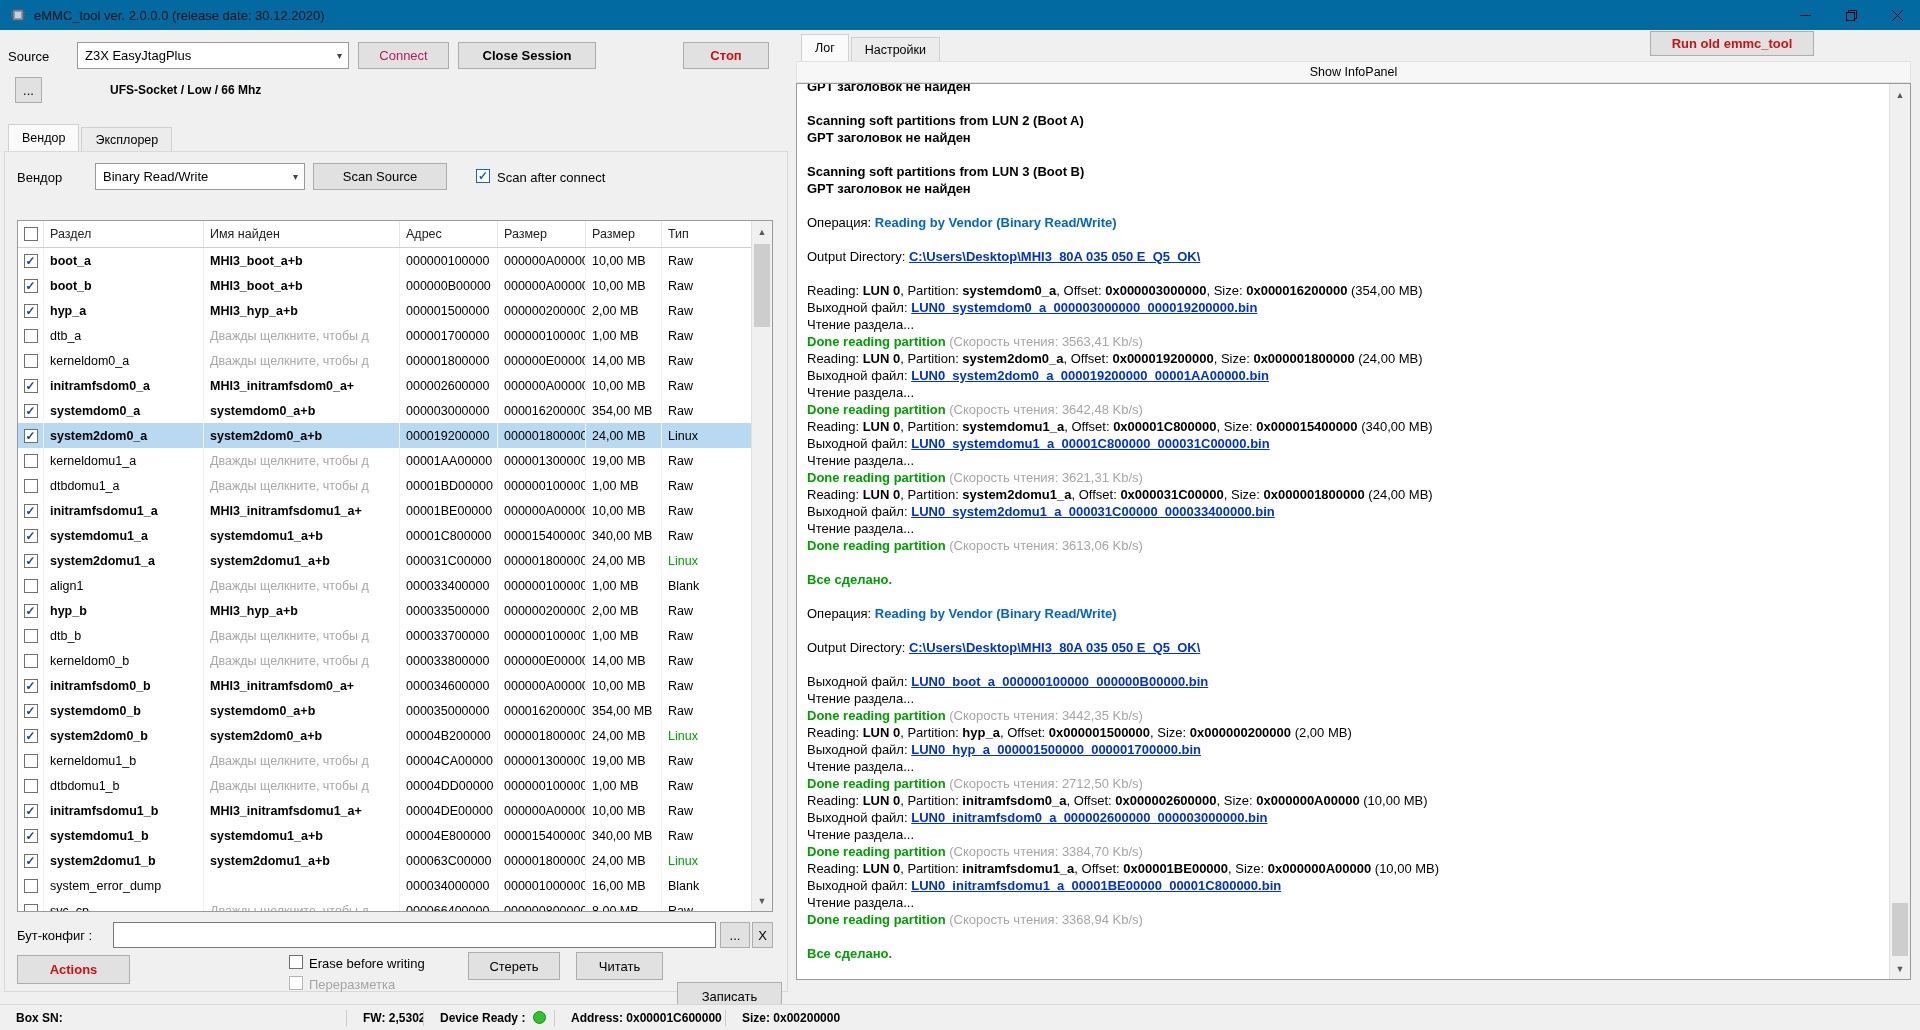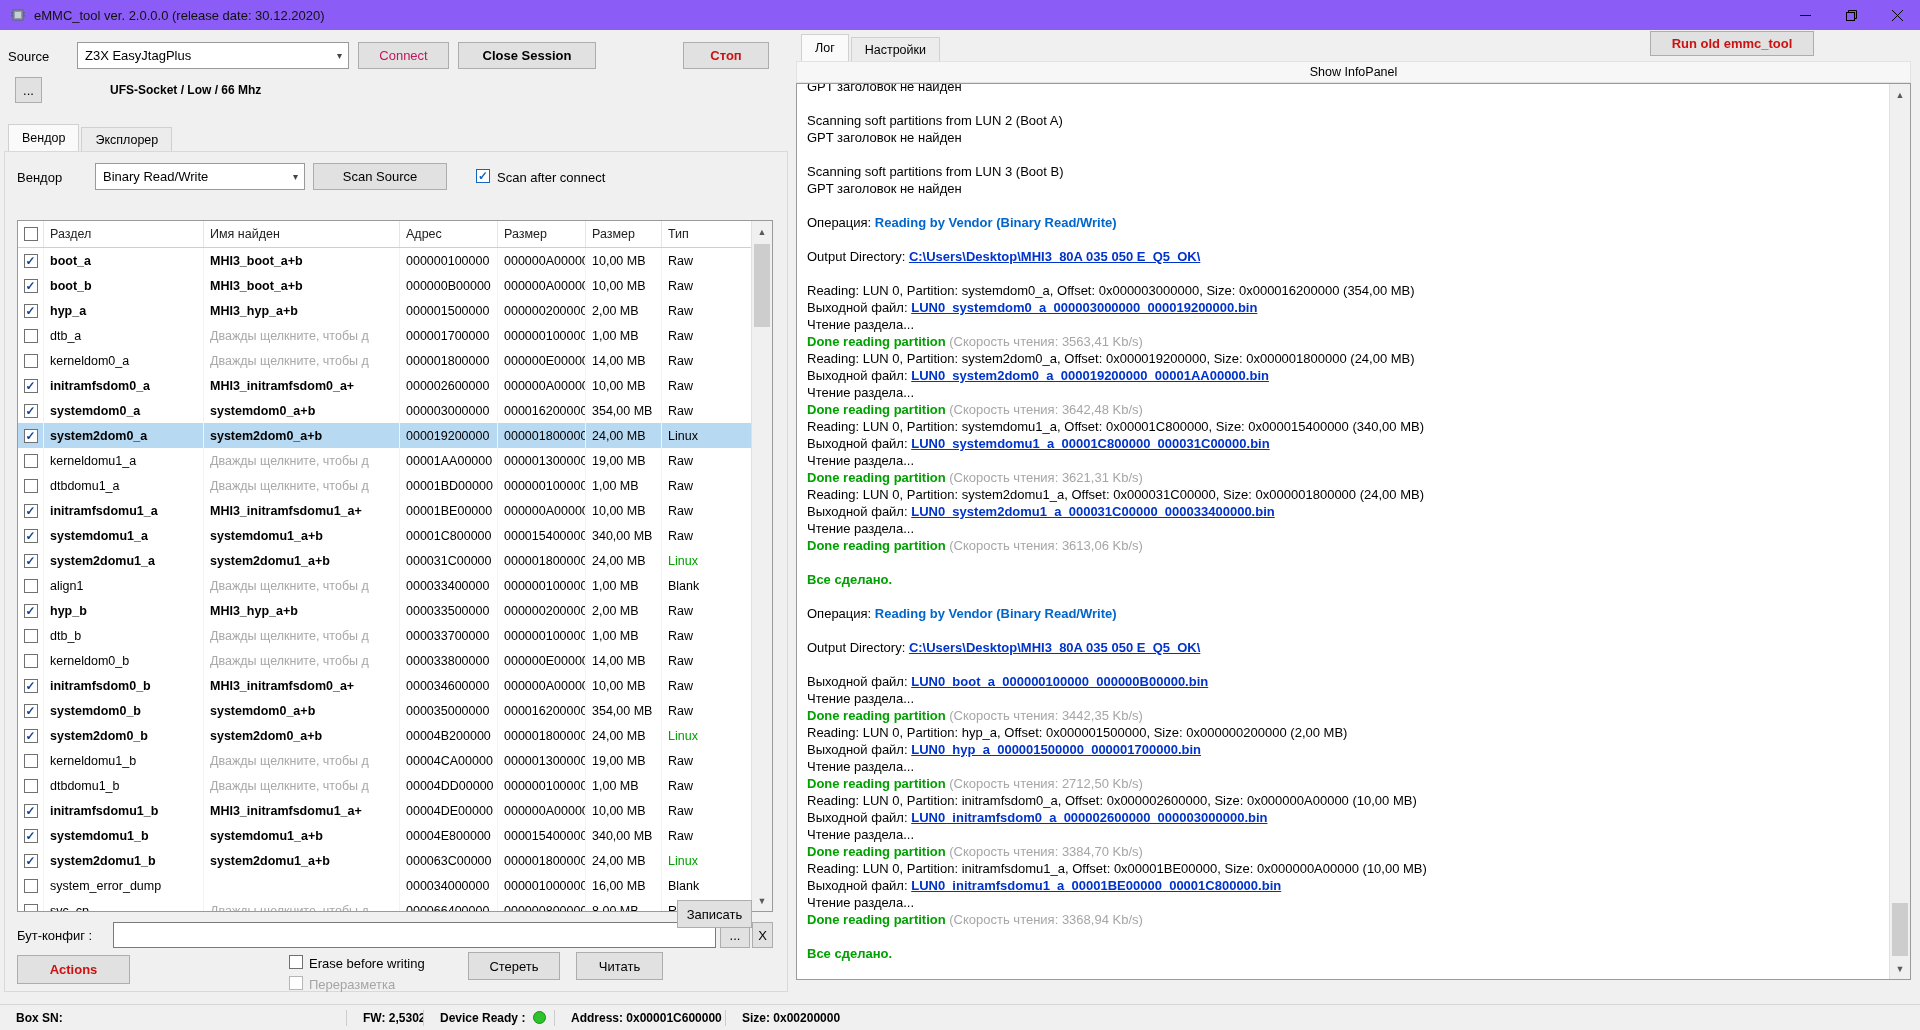--- a/index.html
+++ b/index.html
@@ -1,20 +1,20 @@
 <!DOCTYPE html>
 <html><head>
 <meta charset="utf-8">
 <style>
   * { margin:0; padding:0; box-sizing:border-box; }
   html,body { width:1920px; height:1030px; overflow:hidden; }
   body { background:#f0f0f0; font-family:"Liberation Sans", sans-serif; font-size:13px; color:#000; position:relative; }
 
   
-  .titlebar { position:absolute; top:0; left:0; right:0; height:30px; background:#8b5cf6; display:flex; align-items:center; z-index:10; }
+  .titlebar { position:absolute; top:0; left:0; right:0; height:30px; background:#0369a1; display:flex; align-items:center; z-index:10; }
   .app-icon { width:18px; height:18px; margin:0 7px 0 9px; }
   .title-text { font-size:13px; color:#111; }
   .win-controls { margin-left:auto; display:flex; height:30px; }
   .win-btn { width:46px; height:30px; display:flex; align-items:center; justify-content:center; }
 
   
   .main { position:absolute; top:30px; left:0; width:1920px; height:974px; display:flex; }
   .left-panel { position:relative; width:793px; height:100%; }
   .right-panel { position:relative; flex:1; height:100%; }
 
@@ -63,21 +63,21 @@
   .sb-up { top:0; } .sb-down { bottom:0; }
   .sb-thumb { position:absolute; left:2px; width:16px; background:#cdcdcd; }
 
   
   .run-old { left:857px; top:1px; width:164px; height:25px; }
   .infobar { position:absolute; left:3px; top:31px; right:9px; height:22px; background:#f7f7f7; border:1px solid #e2e2e2; display:flex; align-items:center; justify-content:center; font-size:12.5px; }
   .logbox { position:absolute; left:3px; top:53px; right:9px; bottom:24px; background:#fff; border:1px solid #9a9a9a; overflow:hidden; }
   .log-content { position:absolute; top:0; left:0; right:21px; bottom:0; padding:0 0 0 10px; margin-top:-6px; overflow:hidden; }
   .log-line { height:17px; line-height:17px; font-size:13px; white-space:nowrap; overflow:hidden; }
   .ln { color:#000; }
-  .lb { font-weight:normal; color:#000; }
+  .lb { font-weight:bold; color:#000; }
   .lo { font-weight:bold; color:#0066cc; }
   .ll { font-weight:bold; color:#0033cc; text-decoration:underline; }
   .lg { font-weight:bold; color:#00a000; }
   .ly { color:#a6a6a6; }
 
   
   .statusbar { position:absolute; left:0; right:0; top:1004px; height:26px; background:#f0f0f0; border-top:1px solid #d7d7d7; display:flex; align-items:center; font-weight:bold; font-size:12px; }
   .sb-item { display:flex; align-items:center; height:100%; padding-left:16px; overflow:hidden; white-space:nowrap; }
   .sb-sep { width:1px; height:16px; background:#cdcdcd; }
   .status-dot { width:13px; height:13px; border-radius:50%; background:#2ec22e; border:1px solid #149114; margin-left:8px; }
@@ -471,21 +471,21 @@
     <div class="btn" style="left:720px;top:892px;width:30px;height:26px">...</div>
     <div class="btn" style="left:752px;top:892px;width:21px;height:26px">X</div>
 
     <div class="btn red" style="left:17px;top:925px;width:113px;height:29px">Actions</div>
     <span class="cbx" style="position:absolute;left:289px;top:925px"></span>
     <span class="lbl" style="left:309px;top:926px">Erase before writing</span>
     <span class="cbx dis" style="position:absolute;left:289px;top:946px"></span>
     <span class="lbl" style="left:309px;top:947px;color:#a5a5a5">Переразметка</span>
     <div class="btn" style="left:468px;top:922px;width:92px;height:28px">Стереть</div>
     <div class="btn" style="left:576px;top:922px;width:87px;height:28px">Читать</div>
-    <div class="btn" style="left:677px;top:870px;width:75px;height:28px">Записать</div>
+    <div class="btn" style="left:677px;top:952px;width:105px;height:28px">Записать</div>
   </div>
 
   <div class="right-panel">
     <div class="tabstrip" style="left:8px;top:4px">
       <div class="tab active">Лог</div>
       <div class="tab">Настройки</div>
     </div>
     <div class="btn red run-old">Run old emmc_tool</div>
 
     <div class="infobar">Show InfoPanel</div>

